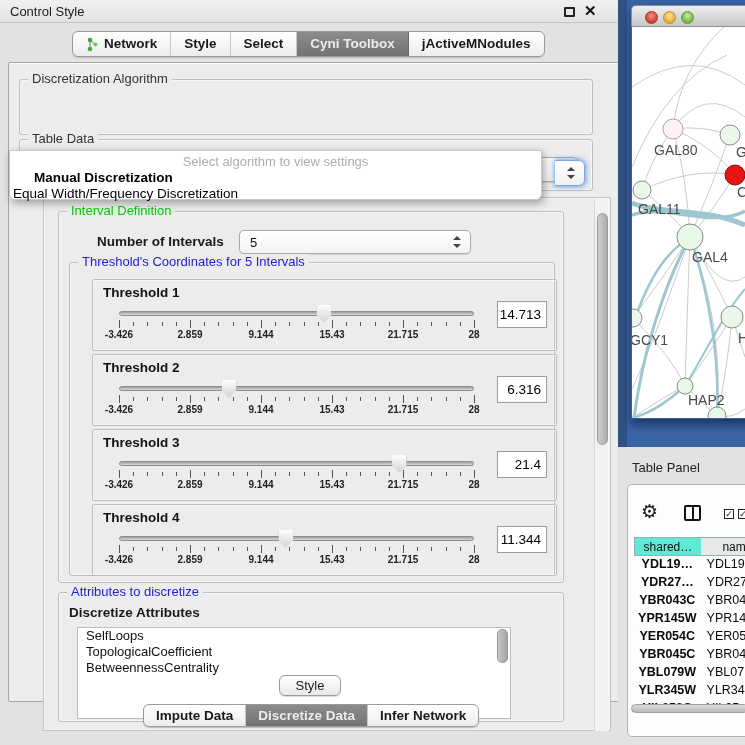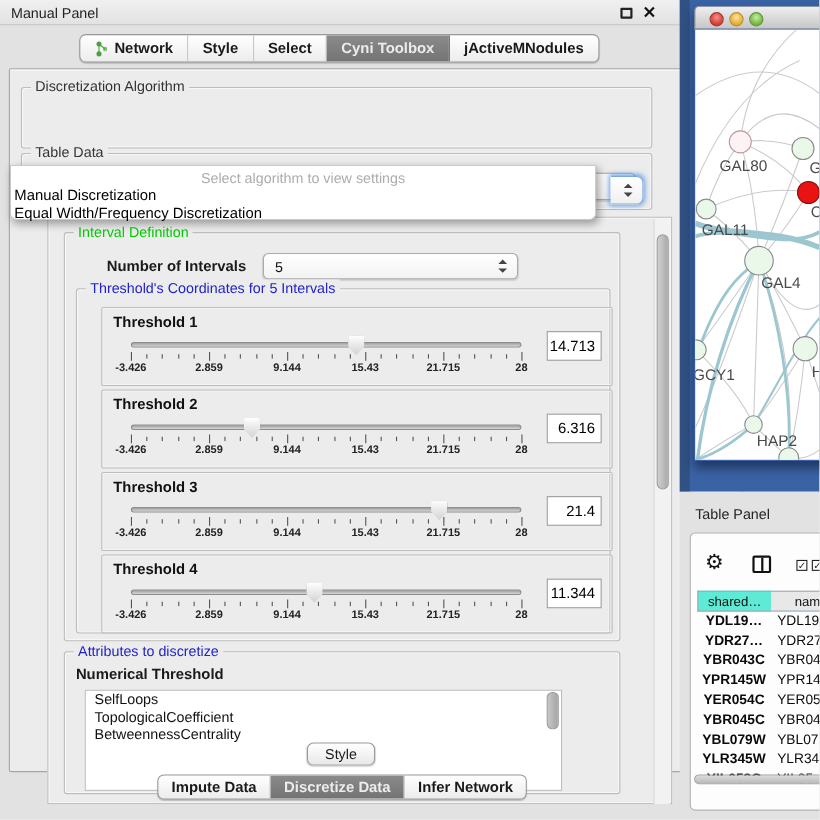--- a/index.html
+++ b/index.html
@@ -32,21 +32,21 @@
   .combo .val { position:absolute; left:10px; top:4px; font-size:13px; color:#111; }
   .spinner { position:absolute; right:9px; top:50%; transform:translateY(-50%); width:9px; height:12px; }
   .spinner:before, .spinner:after { content:""; position:absolute; left:1px; border-left:4px solid transparent; border-right:4px solid transparent; }
   .spinner:before { top:0; border-bottom:4px solid #444; }
   .spinner:after { bottom:0; border-top:4px solid #444; }
 
   
   #algo-popup { left:0; top:87px; width:533px; height:50px; background:#ffffff; border:1px solid #c9c9c9; border-radius:0 0 6px 6px; box-shadow:2px 3px 8px rgba(0,0,0,.35); z-index:50; }
   #algo-popup .hint { text-align:center; color:#adadad; font-size:13px; padding-top:3px; }
   #algo-popup .item { font-size:13.5px; color:#000; padding:1px 3px 0 3px; cursor:pointer; white-space:nowrap; }
-  #algo-popup .item.bold { font-weight:normal; }
+  #algo-popup .item.bold { font-weight:bold;margin-left:21px; }
   #combo-peek { left:546px; top:97px; width:30px; height:26px; background:linear-gradient(#fff,#f0f0f0); border:1px solid #7da7dd; border-left:none; border-radius:0 6px 6px 0; box-shadow:0 0 5px 1px rgba(86,148,222,.85); z-index:10; }
 
   
   #scrollpane { left:34px; top:134px; width:568px; height:534px; border:1px solid #c2c2c2; background:#ececec; box-shadow:inset 0 0 0 1px #f5f5f5; }
   .vscroll-track { position:absolute; right:1px; top:1px; width:15px; height:532px; background:#f2f2f2; border-left:1px solid #d6d6d6; }
   .vscroll-thumb { position:absolute; left:2px; width:11px; border-radius:6px; background:linear-gradient(90deg,#cfcfcf,#ababab); border:1px solid #9a9a9a; cursor:pointer; }
 
   
   .thr-box { position:absolute; left:22px; width:465px; height:72px; border:1px solid #bdbdbd; border-radius:2px; box-shadow:inset 0 0 0 1px #f5f5f5; }
   .thr-title { position:absolute; left:10px; top:5px; font-weight:bold; font-size:13.5px; color:#111; }
@@ -100,21 +100,21 @@
   #hscroll { position:absolute; left:3px; top:219px; width:118px; height:9px; border-radius:5px; background:linear-gradient(#dcdcdc,#b9b9b9); border:1px solid #a0a0a0; cursor:pointer; }
 
   svg text { font-family:"Liberation Sans", sans-serif; }
 </style>
 </head>
 <body>
 
 <div id="left-window" class="abs">
 
   <div id="titlebar" class="abs">
-    <span class="title">Manual Panel</span>
+    <span class="title">Control Style</span>
     <span class="float-icon"></span>
     <span class="close-icon">✕</span>
   </div>
 
   <div id="top-tabs" class="abs">
     <div class="ttab">
       <span class="net-icon">
         <svg width="13" height="15">
             <circle cx="4" cy="3" r="2.3" fill="#4ba042"></circle>
             <circle cx="4" cy="12" r="2.3" fill="#4ba042"></circle>
@@ -345,21 +345,21 @@
                 </div>
               <div class="thumb" style="left: 46.9993%;"></div>
             </div>
             <div class="thr-value">11.344</div>
           </div>
         </div>
       </div>
 
       <div class="groupbox" style="left:14px; top:394px; width:506px; height:130px;">
         <span class="group-title g-blue" style="left:8px; top:-9px;">Attributes to discretize</span>
-        <span class="abs" style="left:10px; top:12px; font-weight:bold; font-size:13.5px;">Numerical Threshold</span>
+        <span class="abs" style="left:10px; top:12px; font-weight:bold; font-size:13.5px;">Discretize Attributes</span>
         <div id="attr-list" style="left:18px; top:34px; width:434px; height:92px;">
           <div class="attr-item">SelfLoops</div>
           <div class="attr-item">TopologicalCoefficient</div>
           <div class="attr-item">BetweennessCentrality</div>
         </div>
         <div id="attr-vscroll" style="left:438px; top:36px; height:34px;"></div>
       </div>
 
       <div class="vscroll-track">
         <div class="vscroll-thumb" style="top:14px; height:232px;"></div>

